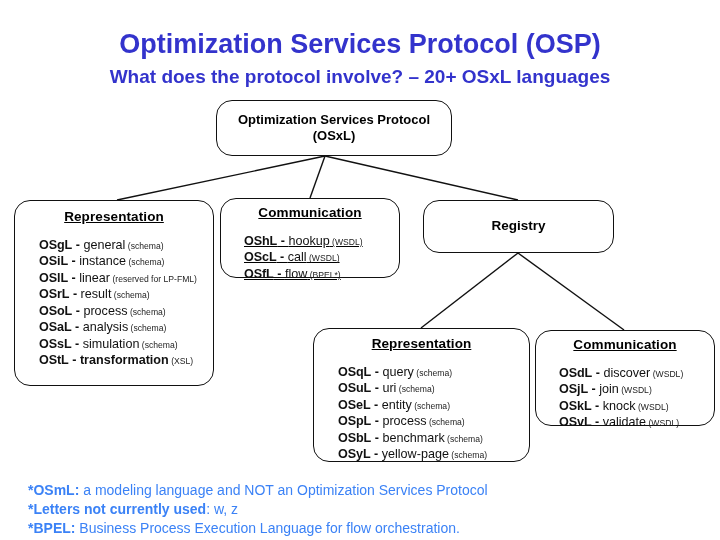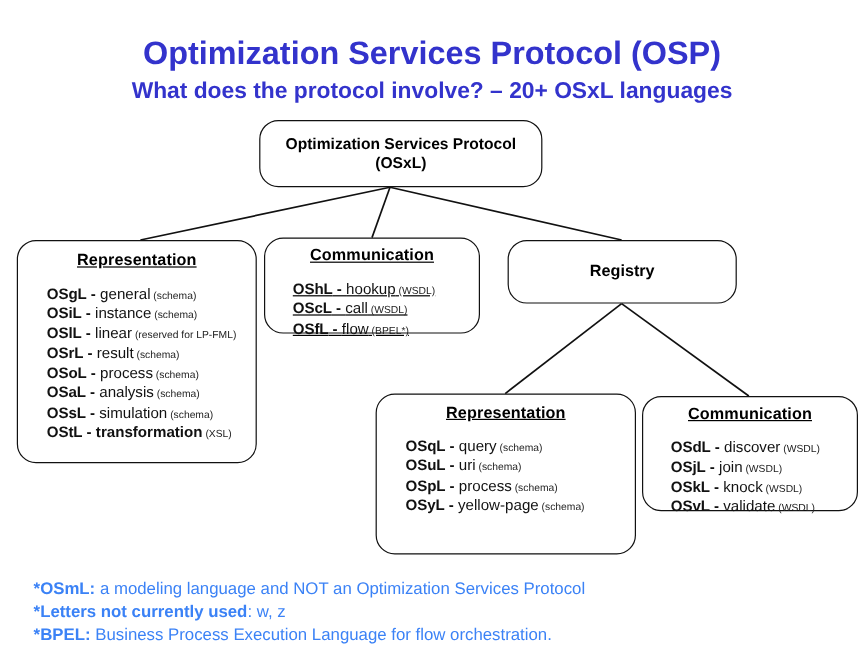--- a/index.html
+++ b/index.html
@@ -151,21 +151,23 @@
 
   <div class="node" id="node-registry">
     <div class="node-center">Registry</div>
   </div>
 
   <div class="node" id="node-rep2">
     <div class="node-title">Representation</div>
     <ul class="lang-list">
         <li><span class="code">OSqL</span><span class="dash"> - </span><span class="name">query</span><span class="note"> (schema)</span></li>
         <li><span class="code">OSuL</span><span class="dash"> - </span><span class="name">uri</span><span class="note"> (schema)</span></li>
+        <li><span class="code">OSeL</span><span class="dash"> - </span><span class="name">entity</span><span class="note"> (schema)</span></li>
         <li><span class="code">OSpL</span><span class="dash"> - </span><span class="name">process</span><span class="note"> (schema)</span></li>
+        <li><span class="code">OSbL</span><span class="dash"> - </span><span class="name">benchmark</span><span class="note"> (schema)</span></li>
         <li><span class="code">OSyL</span><span class="dash"> - </span><span class="name">yellow-page</span><span class="note"> (schema)</span></li>
       </ul>
   </div>
 
   <div class="node" id="node-comm2">
     <div class="node-title">Communication</div>
     <ul class="lang-list">
         <li><span class="code">OSdL</span><span class="dash"> - </span><span class="name">discover</span><span class="note"> (WSDL)</span></li>
         <li><span class="code">OSjL</span><span class="dash"> - </span><span class="name">join</span><span class="note"> (WSDL)</span></li>
         <li><span class="code">OSkL</span><span class="dash"> - </span><span class="name">knock</span><span class="note"> (WSDL)</span></li>

